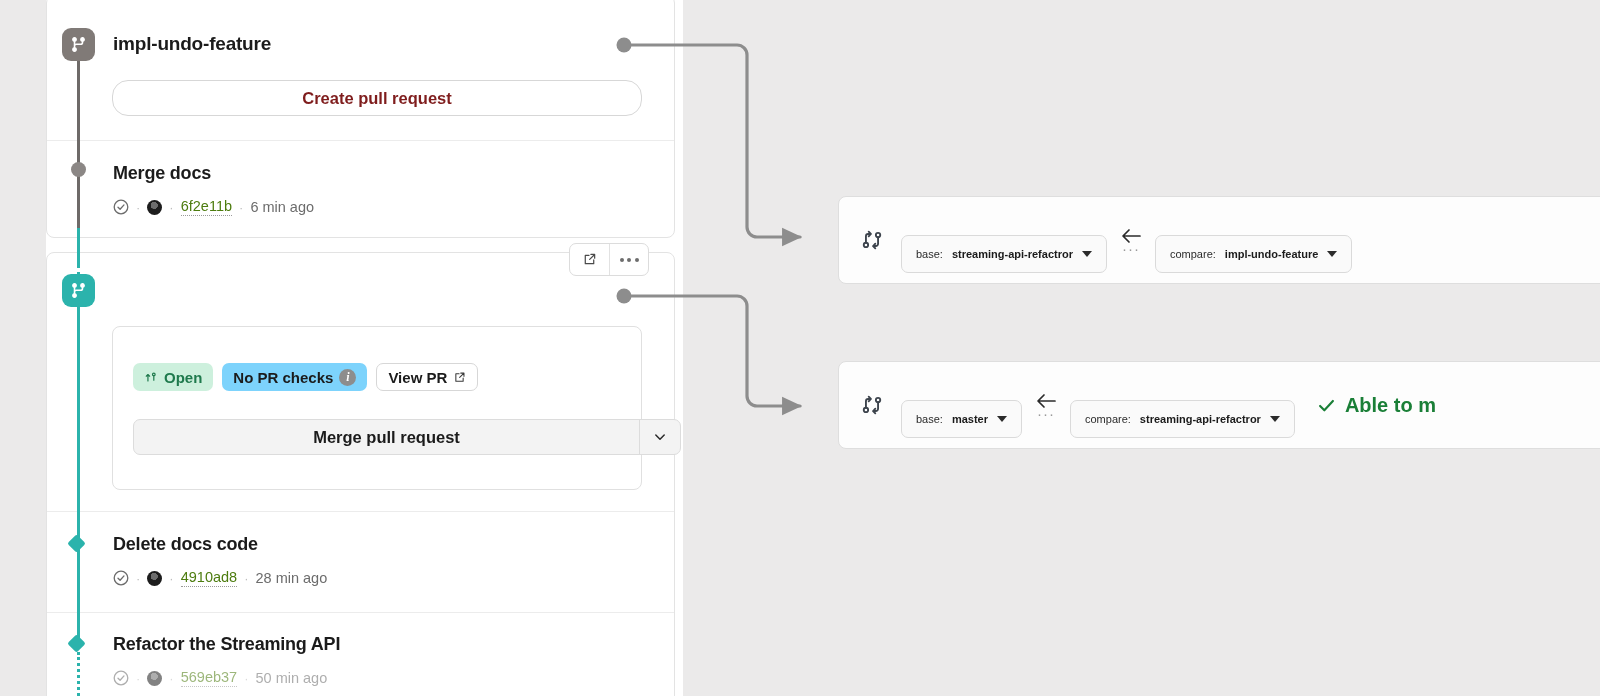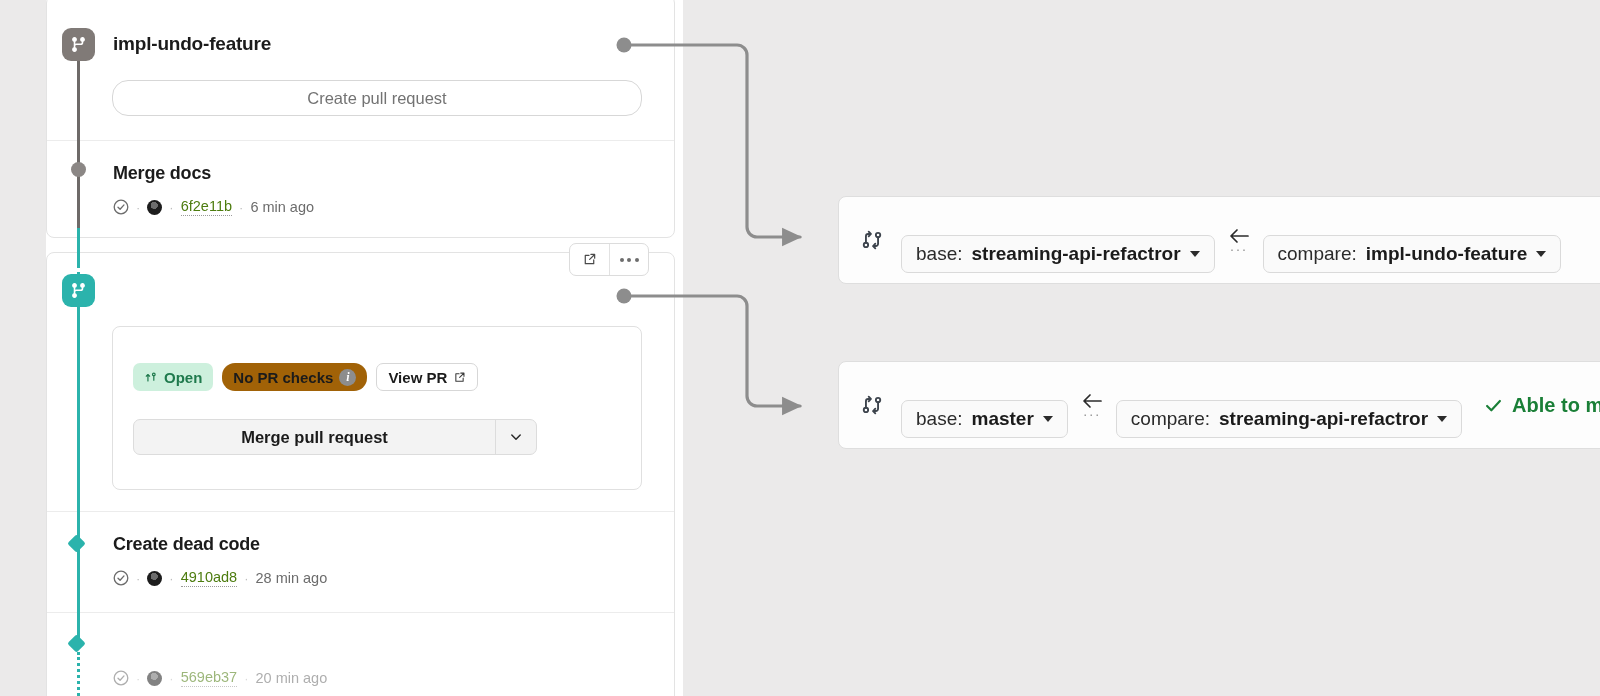--- a/index.html
+++ b/index.html
@@ -116,21 +116,21 @@
     position: absolute; left: 47px; width: 627px; height: 1px;
     background: #ececec; z-index: 2;
   }
 
   
   .btn-wide {
     position: absolute;
     background: #ffffff;
     border: 1px solid #d7d7d7;
     border-radius: 16px;
-    font-size: 16.5px; font-weight: 400; color: #737373;
+    font-size: 16.5px; font-weight: 700; color: #7f1d1d;
     display: flex; align-items: center; justify-content: center;
     cursor: pointer;
     font-family: "Liberation Sans", sans-serif;
   }
   #create-pr-btn { left: 112px; top: 80px; width: 530px; height: 36px; }
 
   
   .pr-box {
     position: absolute; left: 112px; top: 326px;
     width: 530px; height: 164px;
@@ -148,32 +148,32 @@
     position: absolute; left: 20px; top: 36px;
     display: flex; align-items: center; gap: 9px;
   }
   .pill {
     display: flex; align-items: center; gap: 6px;
     height: 28px; padding: 0 11px;
     border-radius: 7px; font-size: 15px; font-weight: 700;
     white-space: nowrap;
   }
   .pill-open  { background: #cdf0dd; color: #1f7a4d; }
-  .pill-check { background: #a16207; color: #1b1b1b; border-radius: 13px; }
+  .pill-check { background: #7dd3fc; color: #1b1b1b; }
   .pill-view  { background: #ffffff; border: 1px solid #d7d7d7; color: #1b1b1b; cursor: pointer; }
   .info-ico {
     width: 17px; height: 17px; border-radius: 50%;
     background: #8d8d8d; color: #fff;
     font-size: 12px; font-weight: 700; font-style: italic;
     display: flex; align-items: center; justify-content: center;
     font-family: "Liberation Serif", serif;
   }
   .merge-wrap {
     position: absolute; left: 20px; top: 92px;
-    width: 404px; height: 36px;
+    width: 548px; height: 36px;
     display: flex;
     border: 1px solid #dcdcdc; border-radius: 7px;
     background: #f3f3f3; overflow: hidden;
   }
   .merge-main {
     flex: 1; display: flex; align-items: center; justify-content: center;
     font-size: 16.5px; font-weight: 700; color: #1b1b1b;
     cursor: pointer; border-right: 1px solid #dcdcdc;
   }
   .merge-caret {
@@ -211,21 +211,21 @@
     padding-left: 22px;
     overflow: hidden;
   }
   #bar-one { top: 196px; }
   #bar-two { top: 361px; }
   .cmp-icon { margin-right: 18px; display: flex; align-items: center; }
   .cmp-select {
     display: flex; align-items: center; gap: 9px;
     height: 38px; padding: 0 14px;
     background: #fafafa; border: 1px solid #dadada; border-radius: 7px;
-    font-size: 19px; color: #2b2b2b; white-space: nowrap; cursor: pointer; margin-top: 28px;
+    font-size: 11px; color: #2b2b2b; white-space: nowrap; cursor: pointer; margin-top: 28px;
   }
   .cmp-select b { font-weight: 700; color: #1b1b1b; }
   .caret-dn {
     width: 0; height: 0;
     border-left: 5px solid transparent; border-right: 5px solid transparent;
     border-top: 6px solid #2b2b2b;
   }
   .swap-col {
     display: flex; flex-direction: column; align-items: center;
     margin: 0 12px; cursor: pointer;
@@ -343,48 +343,49 @@
           <svg width="16" height="16" viewBox="0 0 16 16">
             <path d="M3.8 6 8 10.2 12.2 6" fill="none" stroke="#2b2b2b" stroke-width="1.5" stroke-linecap="round" stroke-linejoin="round"></path>
           </svg>
         </div>
       </div>
     </div>
 
     <div class="card-div" style="top:511px;"></div>
 
     <div class="node-diamond" style="top:537px;"></div>
-    <div class="row-title" style="top:534px; font-size:18px;">Create dead code</div>
+    <div class="row-title" style="top:534px; font-size:18px;">Delete docs code</div>
     <div class="row-meta" style="top:569px;">
       <svg class="chk" viewBox="0 0 16 16">
         <circle cx="8" cy="8" r="6.8" fill="none" stroke="#6c6c6c" stroke-width="1.3"></circle>
         <path d="M5 8.2 7.1 10.3 11 5.9" fill="none" stroke="#6c6c6c" stroke-width="1.3" stroke-linecap="round" stroke-linejoin="round"></path>
       </svg>
       <span class="meta-sep">·</span>
       <span class="avatar"></span>
       <span class="meta-sep">·</span>
       <span class="sha">4910ad8</span>
       <span class="meta-sep">·</span>
       <span>28 min ago</span>
     </div>
 
     <div class="card-div" style="top:612px;"></div>
 
     <div class="node-diamond" style="top:637px;"></div>
+    <div class="row-title" style="top:634px; font-size:18px;">Refactor the Streaming API</div>
     <div class="row-meta" style="top:669px; opacity:0.55;">
       <svg class="chk" viewBox="0 0 16 16">
         <circle cx="8" cy="8" r="6.8" fill="none" stroke="#6c6c6c" stroke-width="1.3"></circle>
         <path d="M5 8.2 7.1 10.3 11 5.9" fill="none" stroke="#6c6c6c" stroke-width="1.3" stroke-linecap="round" stroke-linejoin="round"></path>
       </svg>
       <span class="meta-sep">·</span>
       <span class="avatar"></span>
       <span class="meta-sep">·</span>
       <span class="sha">569eb37</span>
       <span class="meta-sep">·</span>
-      <span>20 min ago</span>
+      <span>50 min ago</span>
     </div>
   </div>
 
   <svg class="connectors" viewBox="0 0 1600 696">
     <defs>
       <marker id="arrowhead" markerWidth="7" markerHeight="7" refX="5.6" refY="3.3" orient="auto">
         <path d="M0,0.4 L6.2,3.3 L0,6.2 z" fill="#8d8d8d"></path>
       </marker>
     </defs>
 

